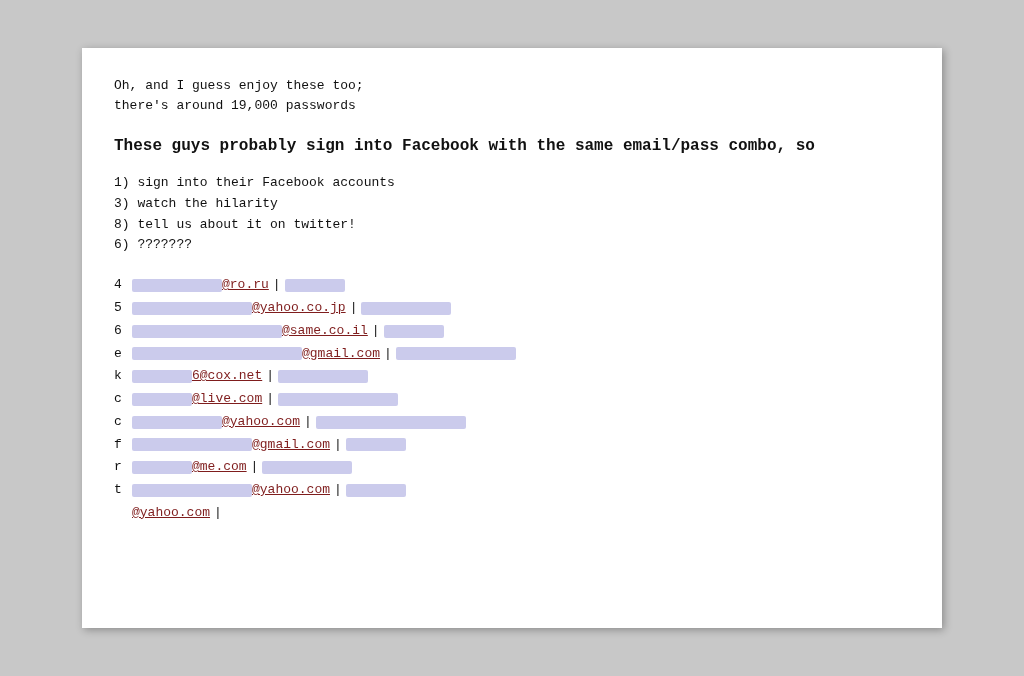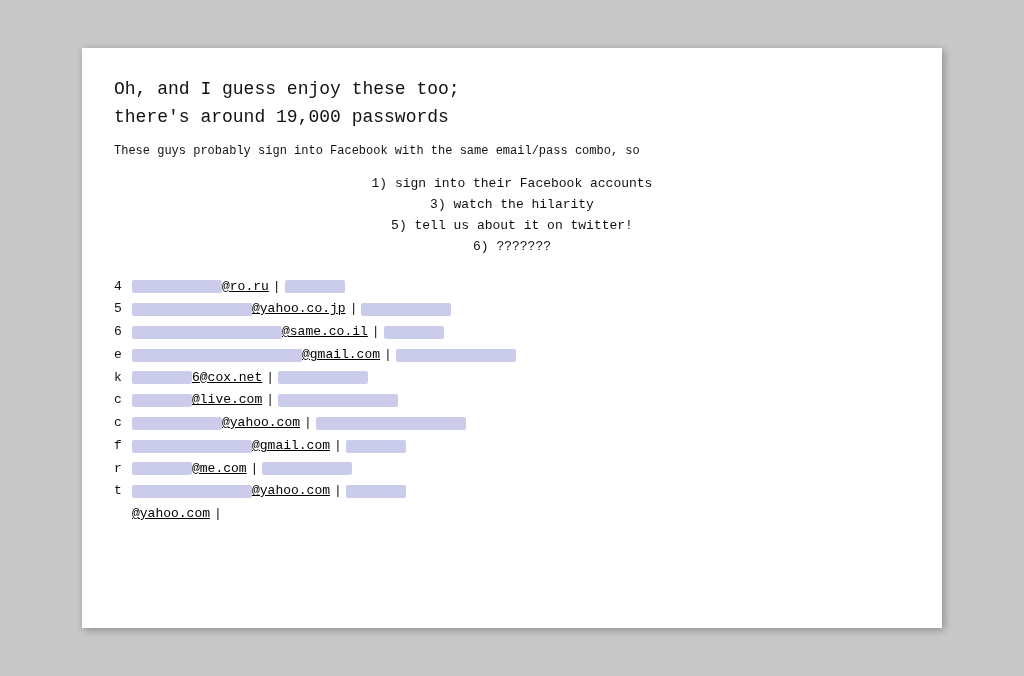--- a/index.html
+++ b/index.html
@@ -20,37 +20,37 @@
       padding: 28px 32px;
       box-shadow: 2px 2px 8px rgba(0,0,0,0.3);
       font-size: 13px;
       line-height: 1.55;
       color: #111;
       position: relative;
       overflow: hidden;
     }
 
     .intro-text {
-      margin-bottom: 10px;
-      font-size: 18px;
+      margin-bottom: 18px;
+      font-size: 13px;
     }
 
     .main-text {
       margin-bottom: 14px;
-      font-size: 12px;
+      font-size: 16px;
+      font-weight: bold;
     }
 
     .list-section {
       margin-bottom: 18px;
     }
 
     .list-item {
       font-size: 13px;
       line-height: 1.6;
-      text-align: center;
     }
 
     .data-table {
       margin-top: 10px;
       width: 100%;
     }
 
     .data-row {
       display: flex;
       align-items: center;
@@ -67,21 +67,21 @@
 
     .redacted-block {
       display: inline-block;
       background: rgba(160, 160, 220, 0.55);
       border-radius: 2px;
       height: 13px;
       vertical-align: middle;
     }
 
     .email-link {
-      color: #000000;
+      color: #7f1d1d;
       text-decoration: underline;
     }
 
     .pipe {
       margin: 0 4px;
       color: #111;
     }
 
     .redacted-sm { width: 60px; }
     .redacted-md { width: 90px; }
@@ -105,21 +105,21 @@
   <div class="intro-text">
     <div>Oh, and I guess enjoy these too;</div>
     <div>there's around 19,000 passwords</div>
   </div>
 
   <div class="main-text">These guys probably sign into Facebook with the same email/pass combo, so</div>
 
   <div class="list-section">
     <div class="list-item">1) sign into their Facebook accounts</div>
     <div class="list-item">3) watch the hilarity</div>
-    <div class="list-item">5) tell us about it on twitter!</div>
+    <div class="list-item">8) tell us about it on twitter!</div>
     <div class="list-item">6) ???????</div>
   </div>
 
   <div class="data-table">
 
     <div class="data-row">
       <span class="row-num">4</span>
       <span class="redacted-block redacted-md"></span>
       <a class="email-link">@ro.ru</a>
       <span class="pipe">|</span>

